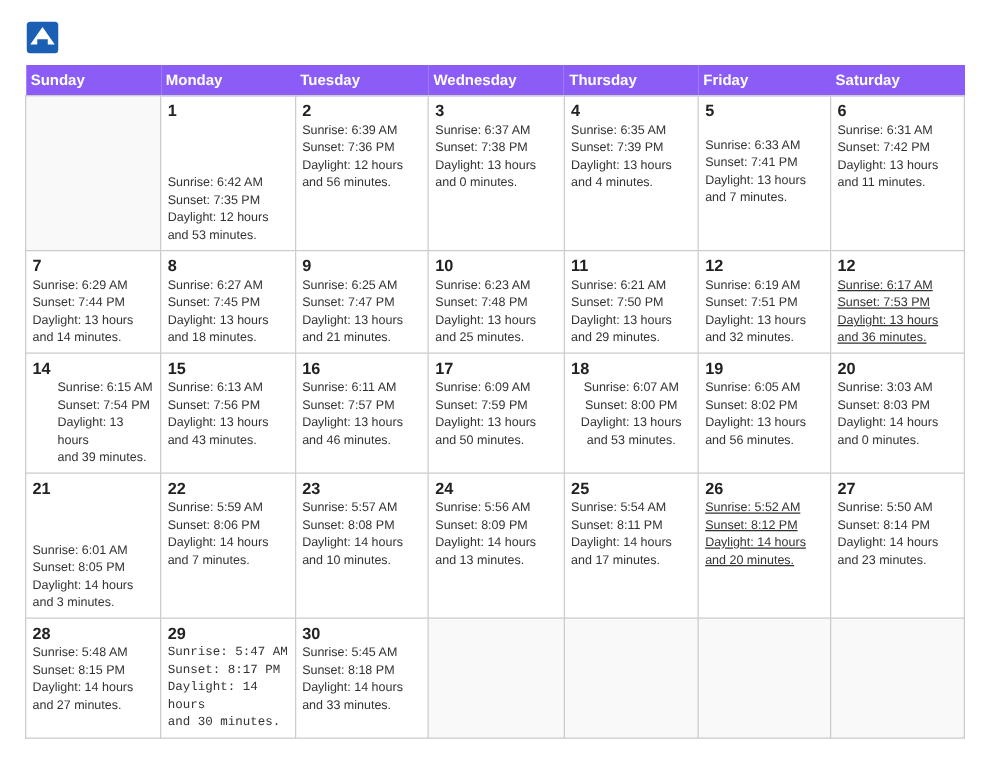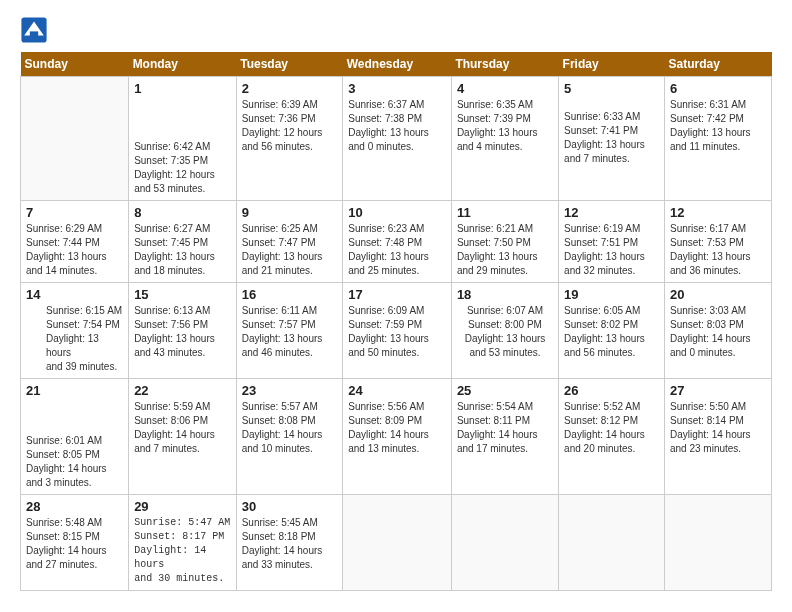--- a/index.html
+++ b/index.html
@@ -55,21 +55,21 @@
     .location {
       font-size: 14px;
       color: #555;
     }
     .calendar {
       width: 100%;
       border-collapse: collapse;
       font-size: 11px;
     }
     .calendar th {
-      background-color: #a16207;
+      background-color: #8b5cf6;
       color: #fff;
       padding: 5px 4px;
       text-align: left;
       font-size: 12px;
       font-weight: bold;
     }
     .calendar td {
       border: 1px solid #ccc;
       vertical-align: top;
       padding: 4px 5px;
@@ -213,21 +213,21 @@
           </td>
           <td>
             <span class="day-num">12</span>
             <div class="day-info" style="white-space: pre-line;">Sunrise: 6:19 AM
 Sunset: 7:51 PM
 Daylight: 13 hours
 and 32 minutes.</div>
           </td>
           <td>
             <span class="day-num">12</span>
-            <div class="day-info" style="white-space: pre-line;">Sunrise: 6:17 AM
+            <div class="day-info" style="white-space: pre-line; text-decoration: underline;">Sunrise: 6:17 AM
 Sunset: 7:53 PM
 Daylight: 13 hours
 and 36 minutes.</div>
           </td>
         </tr>
         <tr>
           <td>
             <span class="day-num">14</span>
             <div class="day-info" style="white-space: pre-line; margin-left: 20px;">Sunrise: 6:15 AM
 Sunset: 7:54 PM
@@ -308,21 +308,21 @@
           </td>
           <td>
             <span class="day-num">25</span>
             <div class="day-info" style="white-space: pre-line;">Sunrise: 5:54 AM
 Sunset: 8:11 PM
 Daylight: 14 hours
 and 17 minutes.</div>
           </td>
           <td>
             <span class="day-num">26</span>
-            <div class="day-info" style="white-space: pre-line;">Sunrise: 5:52 AM
+            <div class="day-info" style="white-space: pre-line; text-decoration: underline;">Sunrise: 5:52 AM
 Sunset: 8:12 PM
 Daylight: 14 hours
 and 20 minutes.</div>
           </td>
           <td>
             <span class="day-num">27</span>
             <div class="day-info" style="white-space: pre-line;">Sunrise: 5:50 AM
 Sunset: 8:14 PM
 Daylight: 14 hours
 and 23 minutes.</div>

